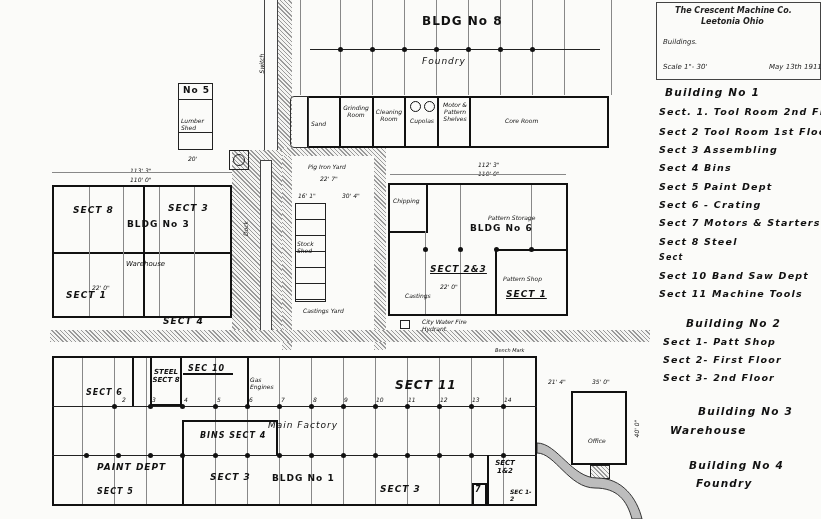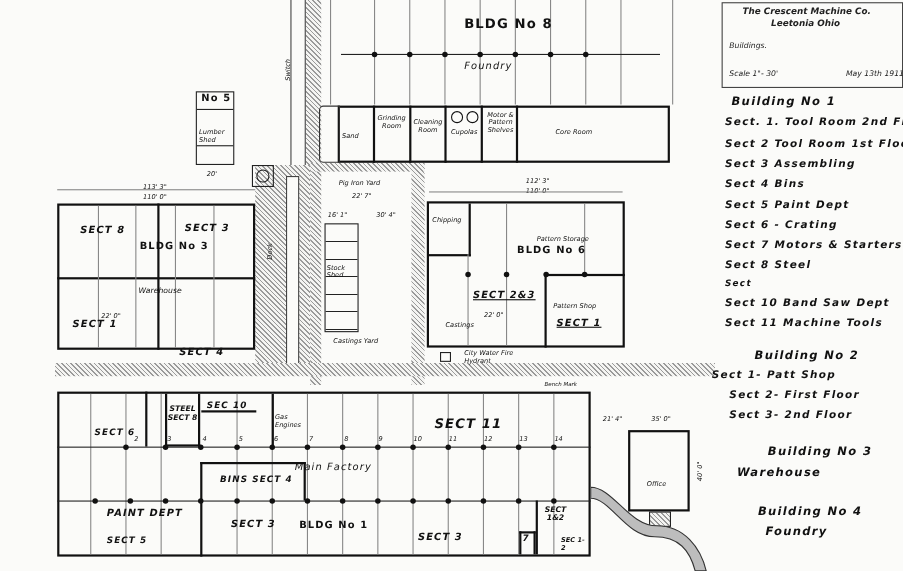--- a/index.html
+++ b/index.html
@@ -247,21 +247,21 @@
   <div class="legend" style="left:659px;top:162px;">Sect 4 Bins</div>
   <div class="legend" style="left:659px;top:181px;">Sect 5 Paint Dept</div>
   <div class="legend" style="left:659px;top:199px;">Sect 6 - Crating</div>
   <div class="legend" style="left:659px;top:217px;">Sect 7 Motors &amp; Starters</div>
   <div class="legend" style="left:659px;top:236px;">Sect 8 Steel</div>
   <div class="legend" style="left:659px;top:253px;font-size:8px;">Sect</div>
   <div class="legend" style="left:659px;top:270px;">Sect 10 Band Saw Dept</div>
   <div class="legend" style="left:659px;top:288px;">Sect 11 Machine Tools</div>
 
   <div class="legend head" style="left:686px;top:317px;">Building No 2</div>
-  <div class="legend" style="left:647px;top:336px;">Sect 1- Patt Shop</div>
+  <div class="legend" style="left:663px;top:336px;">Sect 1- Patt Shop</div>
   <div class="legend" style="left:663px;top:354px;">Sect 2- First Floor</div>
   <div class="legend" style="left:663px;top:372px;font-style:italic;">Sect 3- 2nd Floor</div>
 
   <div class="legend head" style="left:698px;top:405px;">Building No 3</div>
   <div class="legend head" style="left:670px;top:424px;">Warehouse</div>
 
   <div class="legend head" style="left:689px;top:459px;">Building No 4</div>
   <div class="legend head" style="left:696px;top:477px;">Foundry</div>
 </div>
 

